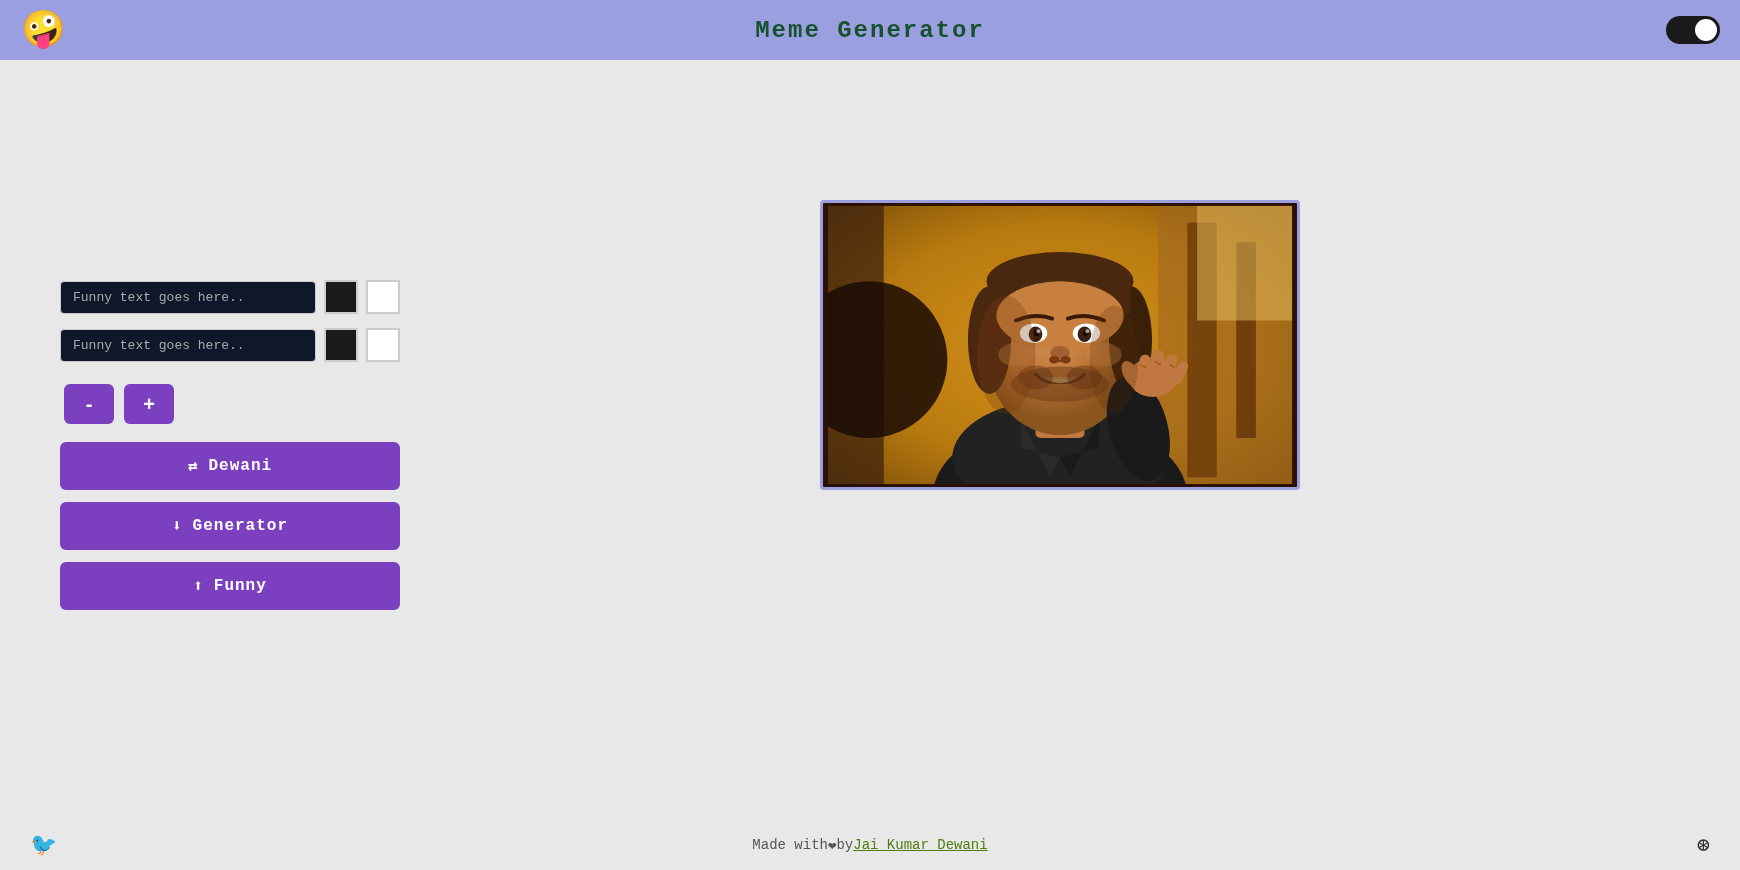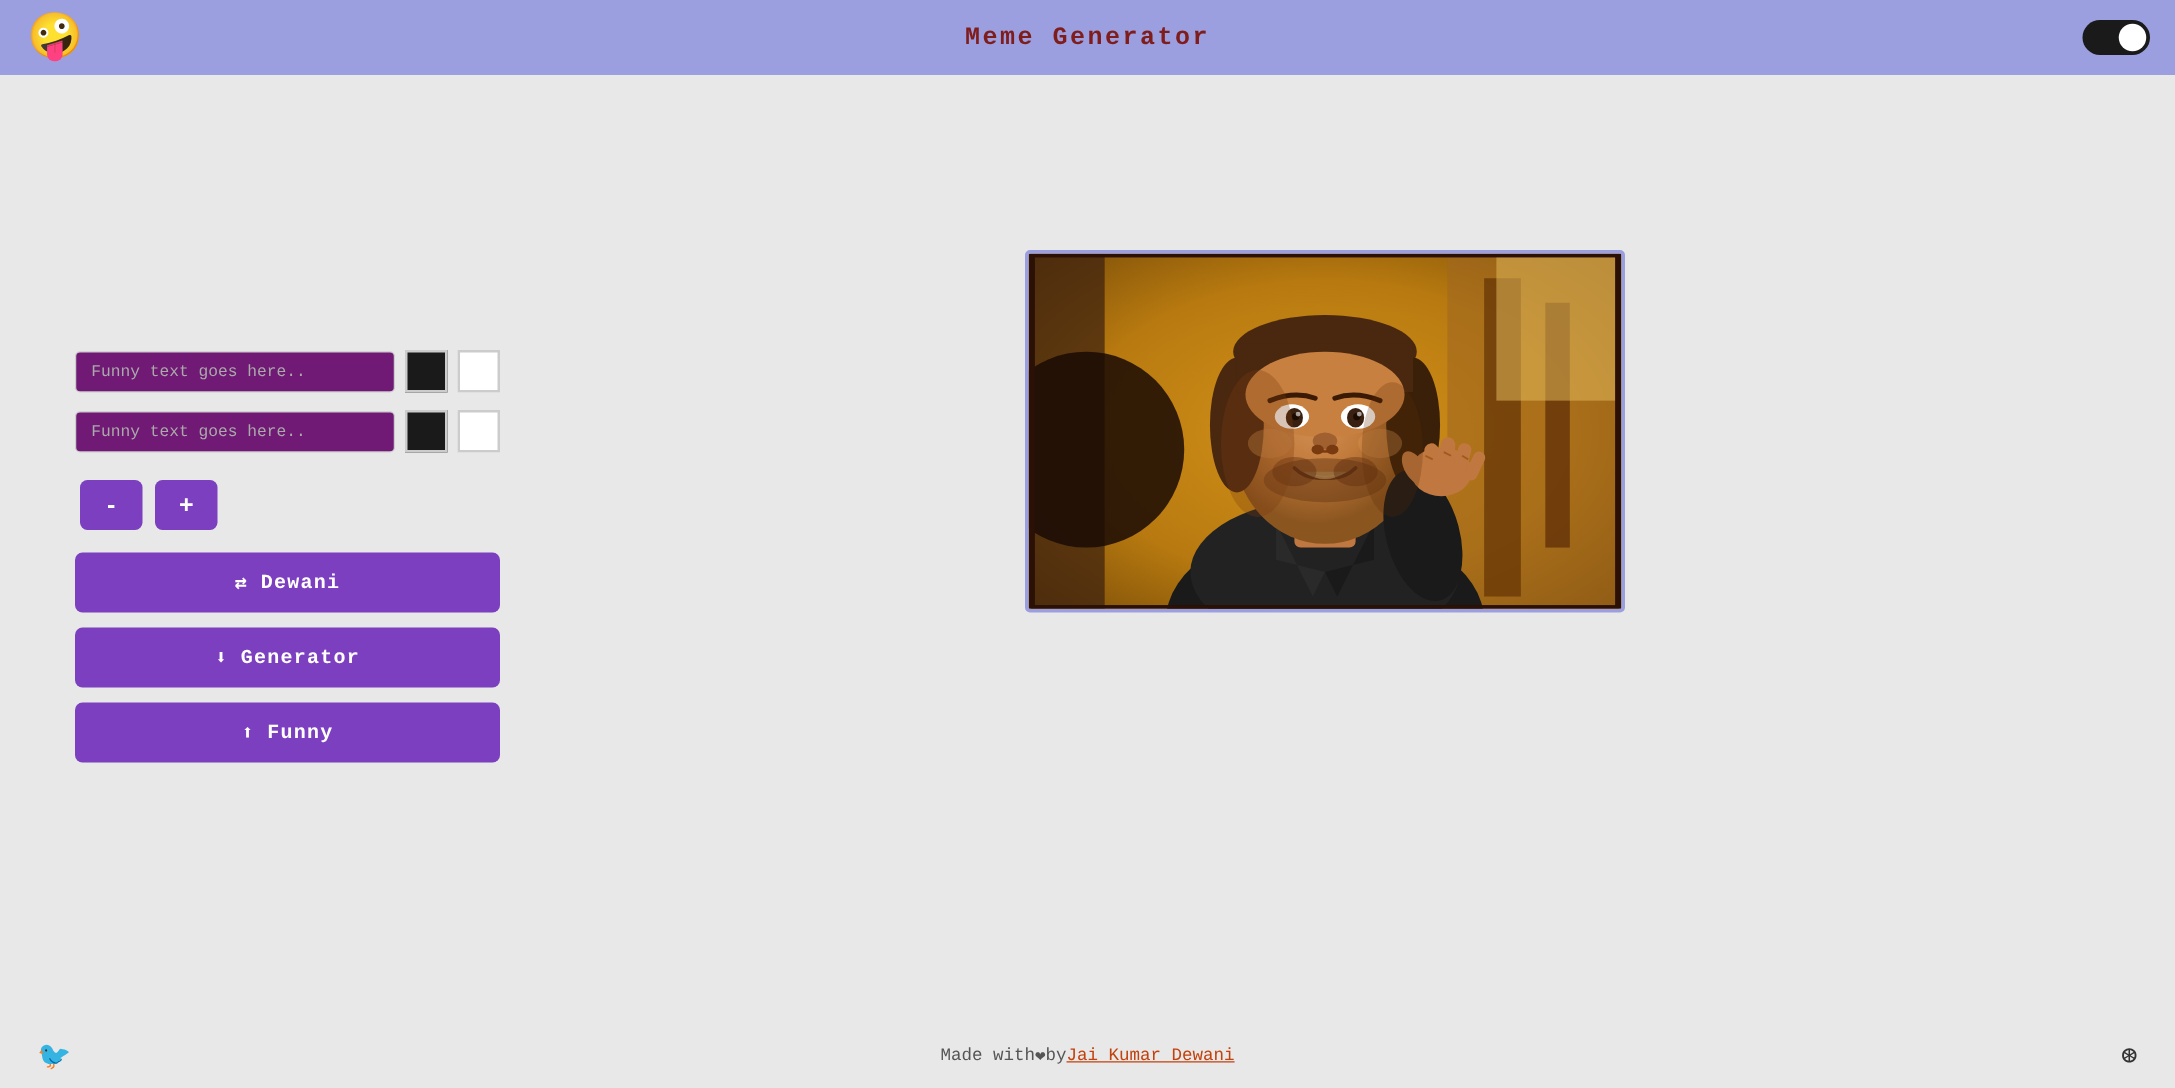--- a/index.html
+++ b/index.html
@@ -32,23 +32,23 @@
       left: 20px;
       width: 48px;
       height: 48px;
       display: flex;
       align-items: center;
       justify-content: center;
       font-size: 32px;
     }
 
     .header-title {
-      font-size: 20px;
+      font-size: 24px;
       font-weight: bold;
-      color: #7f1d1d;
+      color: #14532d;
       letter-spacing: 2px;
       font-family: 'Courier New', Courier, monospace;
     }
 
     .header-toggle {
       position: absolute;
       right: 20px;
       width: 54px;
       height: 28px;
       background-color: #1a1a1a;
@@ -93,21 +93,21 @@
     }
 
     .text-input {
       flex: 1;
       padding: 8px 12px;
       border: 1px solid #ccc;
       border-radius: 4px;
       font-family: 'Courier New', Courier, monospace;
       font-size: 13px;
       color: #999;
-      background: #701a75;
+      background: #0f172a;
       outline: none;
     }
 
     .text-input::placeholder {
       color: #aaa;
     }
 
     .color-swatch {
       width: 34px;
       height: 34px;
@@ -212,21 +212,21 @@
       transform: translateX(-50%);
       display: flex;
       align-items: flex-start;
       gap: 0;
       font-size: 14px;
       color: #555;
       font-family: 'Courier New', Courier, monospace;
     }
 
     .footer-link {
-      color: #c2410c;
+      color: #4d7c0f;
       text-decoration: underline;
       cursor: pointer;
     }
 
     .twitter-icon {
       color: #1da1f2;
       font-size: 22px;
       cursor: pointer;
     }
 

